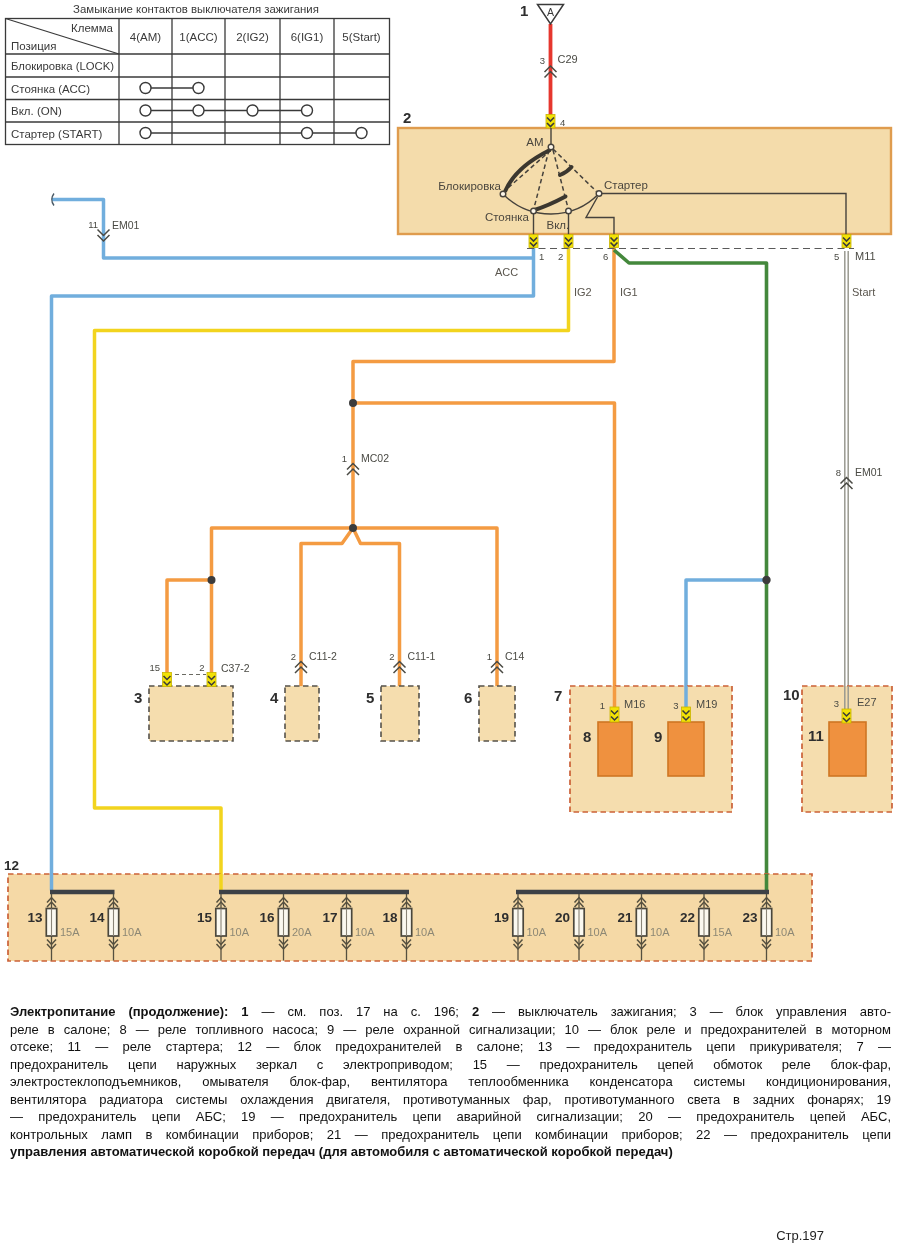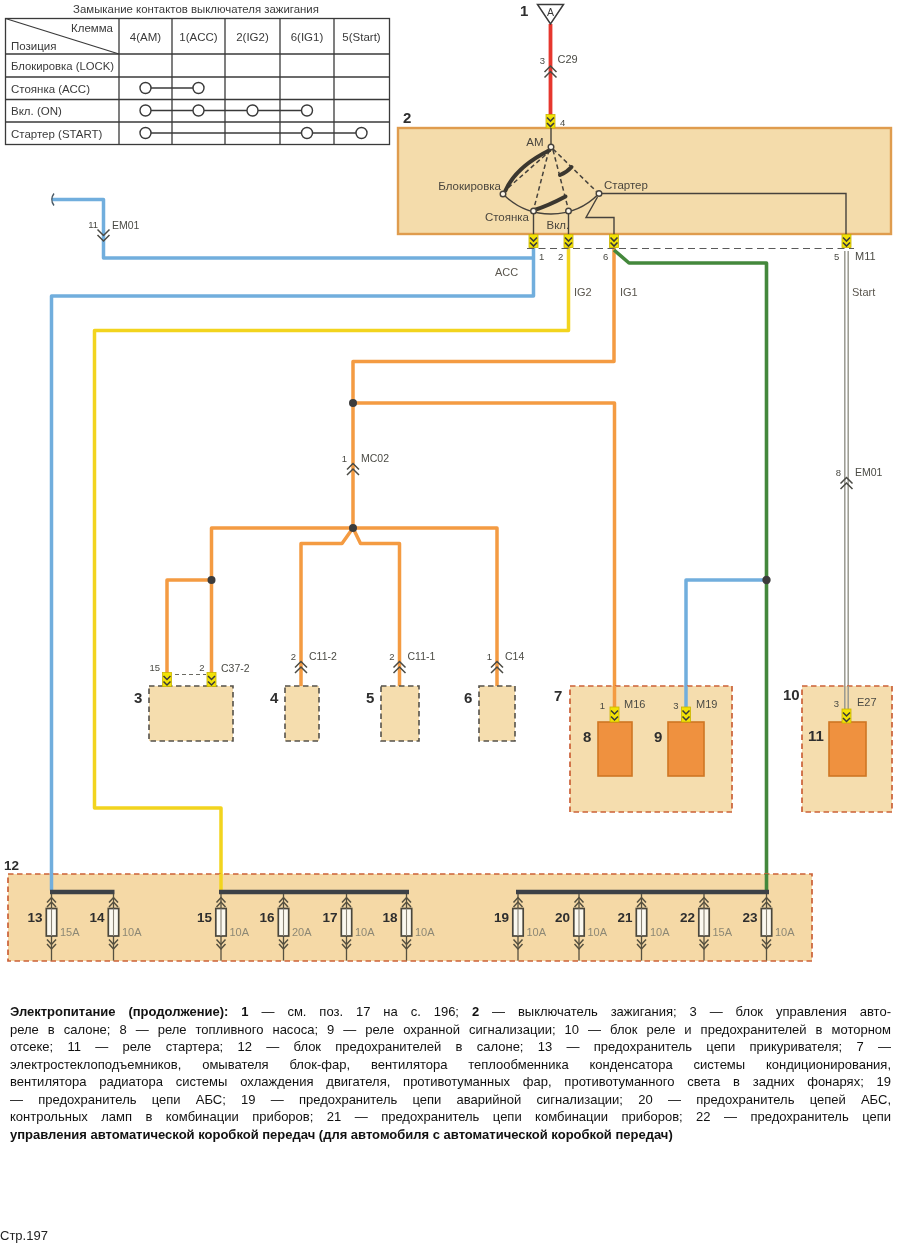--- a/index.html
+++ b/index.html
@@ -1,21 +1,21 @@
 <!DOCTYPE html>
 <html><head>
 <meta charset="utf-8">
 <style>
 html,body{margin:0;padding:0;}
 body{width:900px;height:1259px;background:#ffffff;font-family:"Liberation Sans",sans-serif;position:relative;overflow:hidden;}
 #diag{position:absolute;left:0;top:0;}
 #cap{position:absolute;left:10px;top:1003px;width:881px;color:#111;font-size:13px;}
 #cap div{line-height:17.5px;text-align:justify;text-align-last:justify;white-space:normal;}
 #cap div.last{text-align-last:left;font-weight:bold;}
-#pg{position:absolute;left:0;top:1228px;width:824px;text-align:left;font-size:13px;color:#222;}
+#pg{position:absolute;left:0;top:1228px;width:824px;text-align:right;font-size:13px;color:#222;}
 </style>
 </head>
 <body>
 <svg id="diag" width="900" height="1000" viewBox="0 0 900 1000">
 
 <g stroke="#3a3a3a" stroke-width="1.3" fill="none">
   <rect x="5.5" y="18.5" width="384" height="126"></rect>
   <line x1="119" y1="18.5" x2="119" y2="144.5"></line>
   <line x1="172" y1="18.5" x2="172" y2="144.5"></line>
   <line x1="225" y1="18.5" x2="225" y2="144.5"></line>
@@ -424,19 +424,20 @@
 <polyline points="762.0,944 766.5,949 771.0,944" stroke="#55503f" stroke-width="1.5" fill="none"></polyline>
 <text x="757.5" y="921.5" font-size="13.5" font-weight="bold" fill="#2e2e2e" text-anchor="end">23</text>
 <text x="775.0" y="935.5" font-size="11" fill="#8d8875">10A</text>
 </g>
 </svg>
 
 <div id="cap">
 <div><b>Электропитание (продолжение): 1</b> — см. поз. 17 на с. 196; <b>2</b> — выключатель зажигания; 3 — блок управления авто-</div>
 <div>реле в салоне; 8 — реле топливного насоса; 9 — реле охранной сигнализации; 10 — блок реле и предохранителей в моторном</div>
 <div>отсеке; 11 — реле стартера; 12 — блок предохранителей в салоне; 13 — предохранитель цепи прикуривателя; 7 —</div>
+<div>предохранитель цепи наружных зеркал с электроприводом; 15 — предохранитель цепей обмоток реле блок-фар,</div>
 <div>электростеклоподъемников, омывателя блок-фар, вентилятора теплообменника конденсатора системы кондиционирования,</div>
 <div>вентилятора радиатора системы охлаждения двигателя, противотуманных фар, противотуманного света в задних фонарях; 19</div>
 <div>— предохранитель цепи АБС; 19 — предохранитель цепи аварийной сигнализации; 20 — предохранитель цепей АБС,</div>
 <div>контрольных ламп в комбинации приборов; 21 — предохранитель цепи комбинации приборов; 22 — предохранитель цепи</div>
 <div class="last">управления автоматической коробкой передач (для автомобиля с автоматической коробкой передач)</div>
 </div>
 <div id="pg">Стр.197</div>
 
 </body></html>

